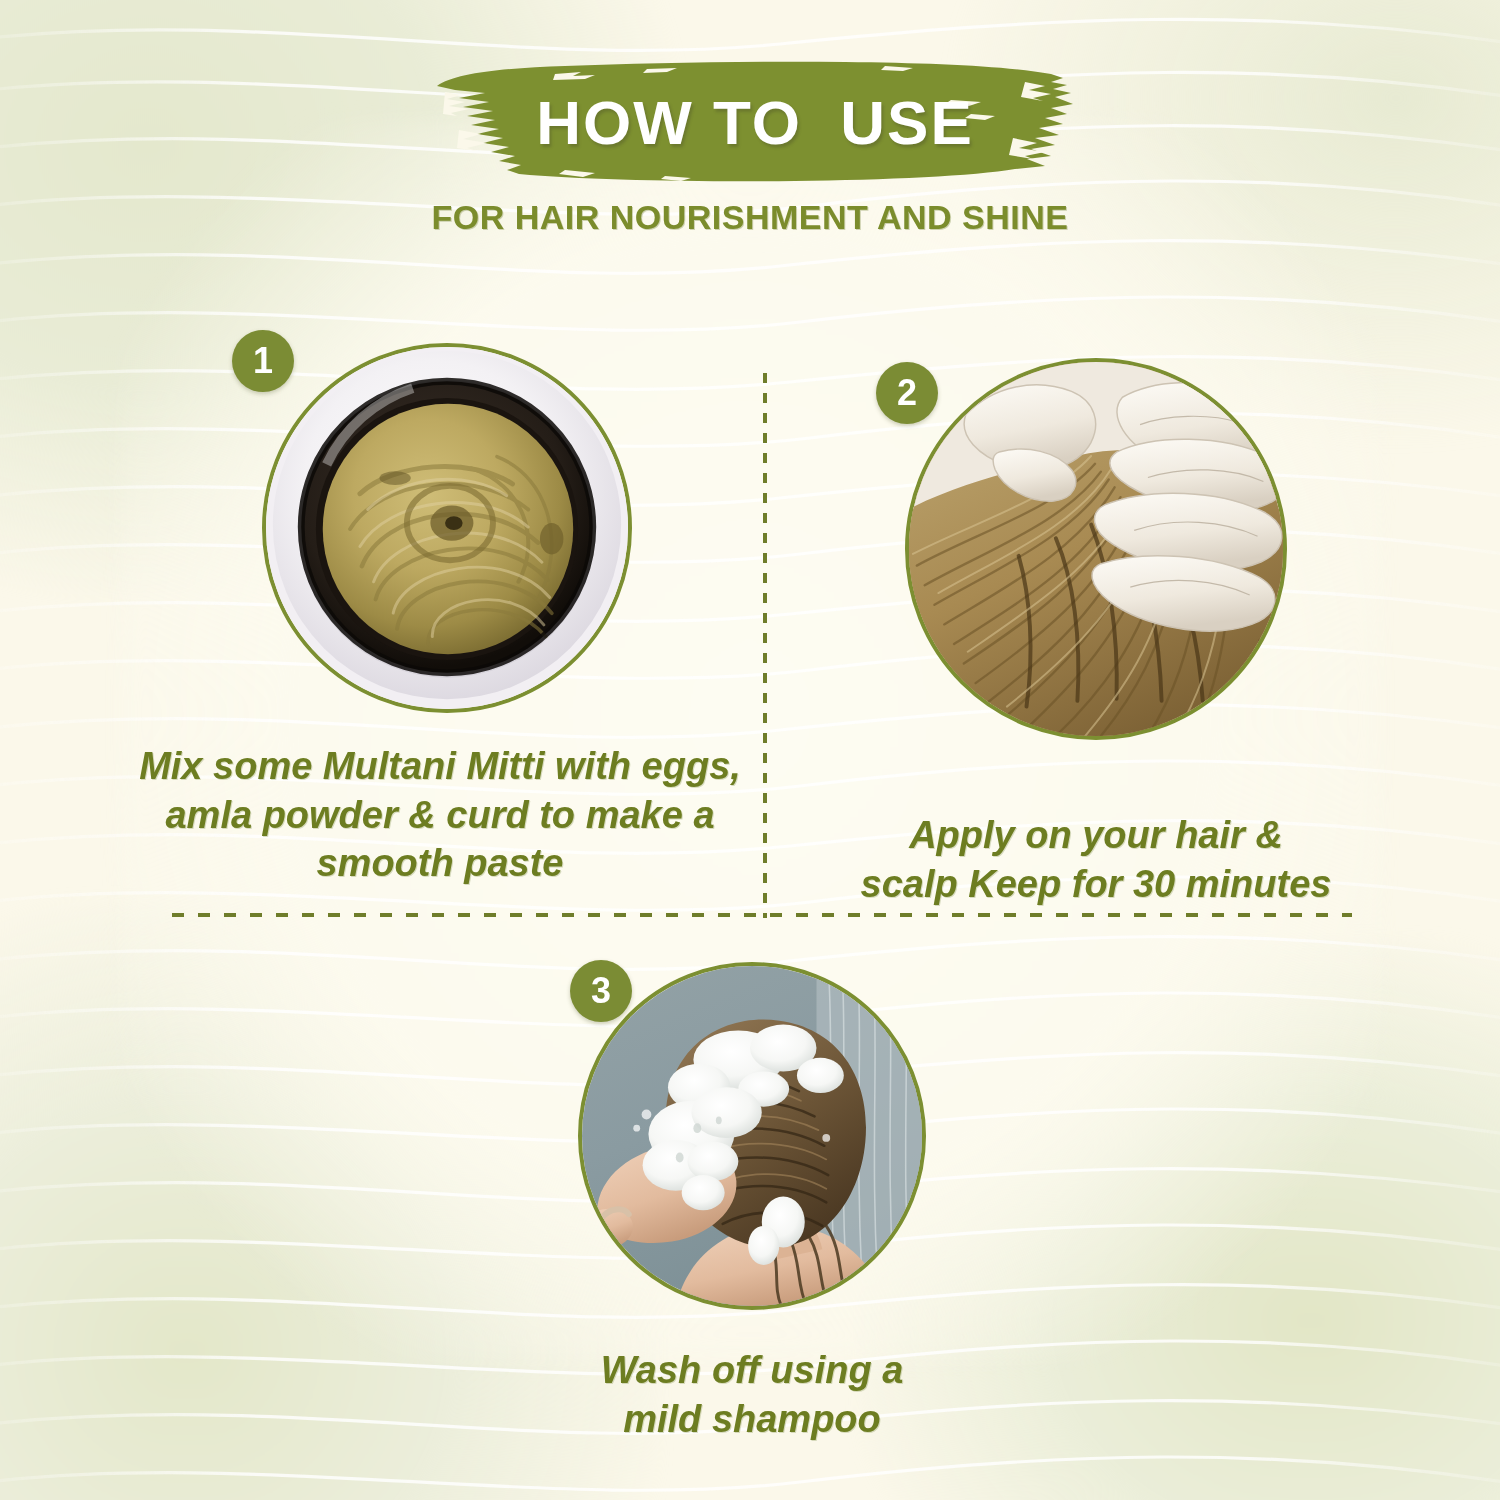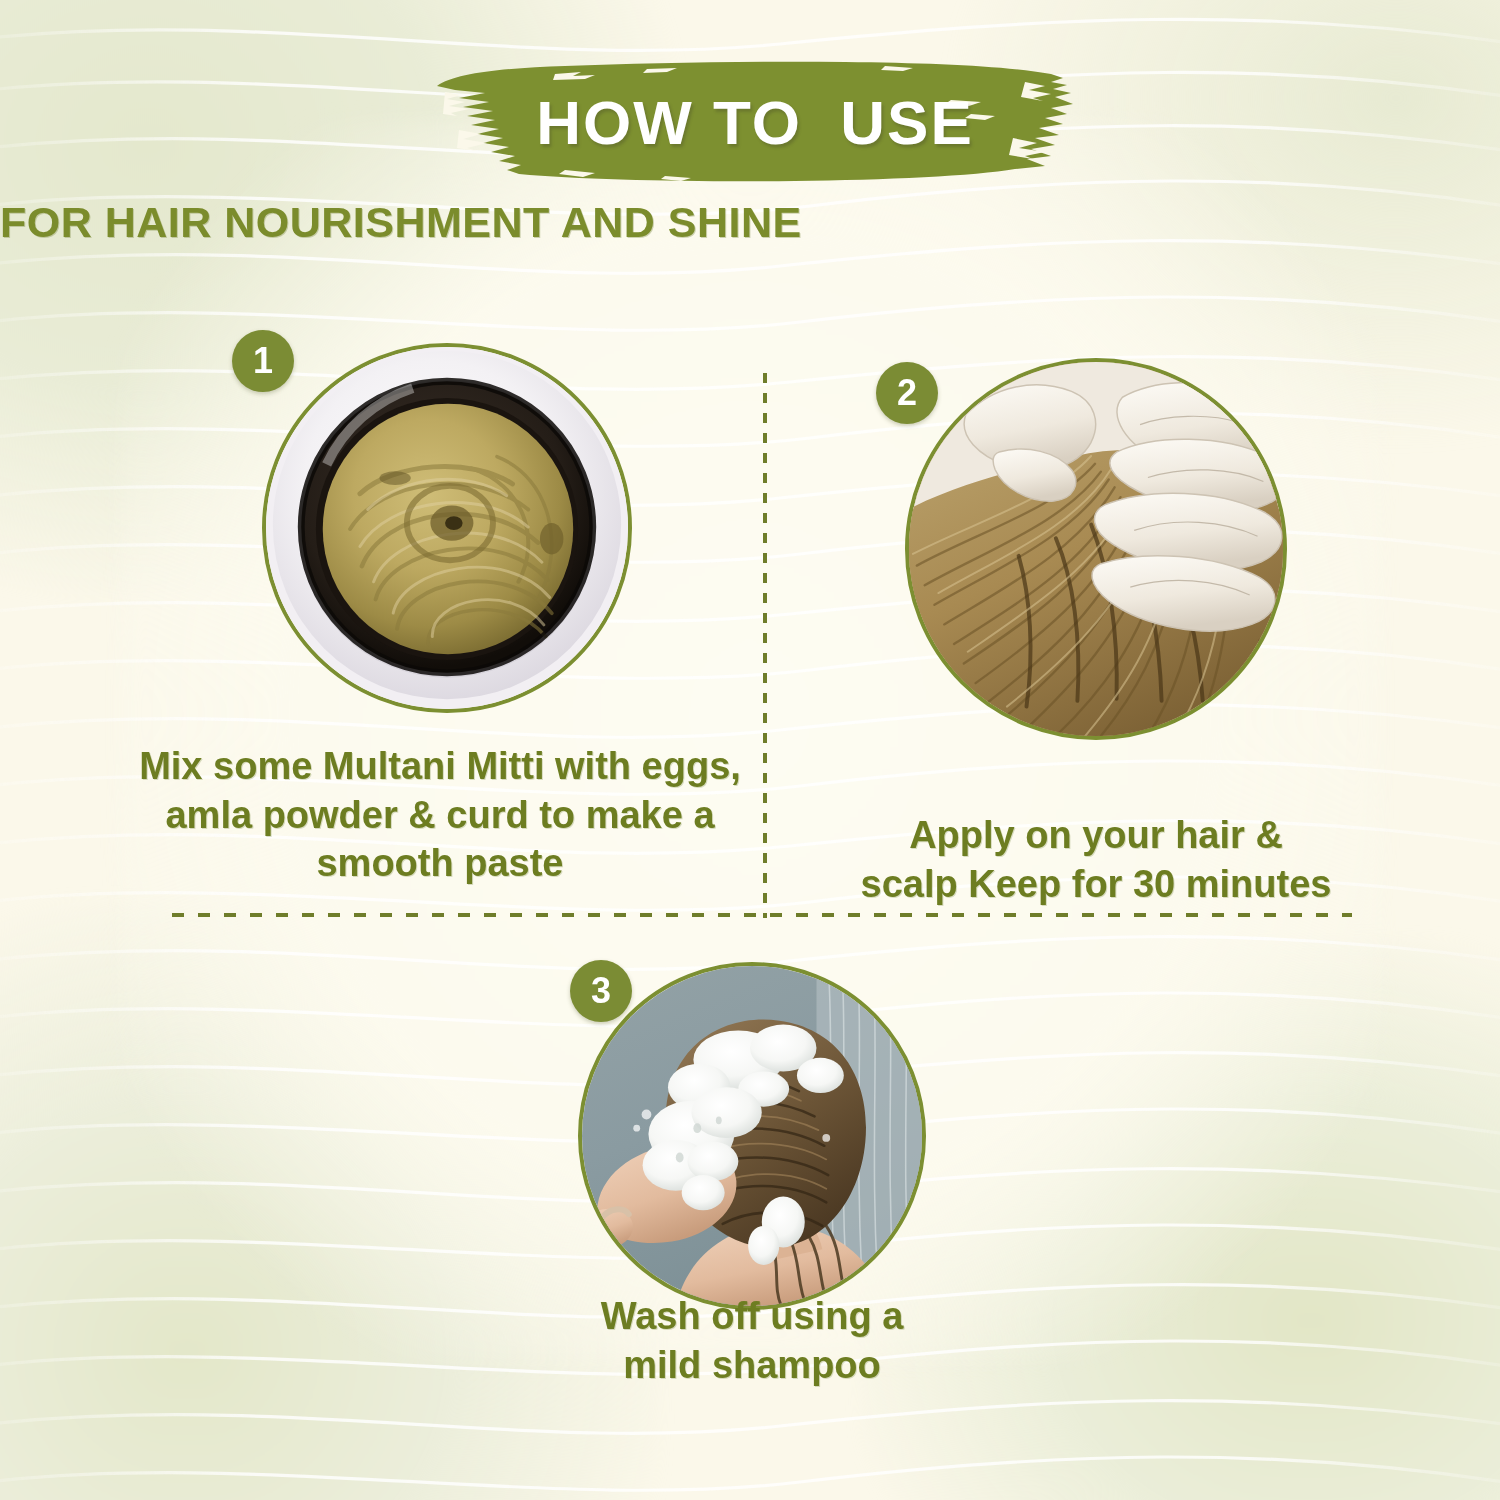--- a/index.html
+++ b/index.html
@@ -40,21 +40,21 @@
   .title{
     position:absolute; left:0; top:0; width:680px; height:140px;
     display:flex; align-items:center; justify-content:center;
     color:#ffffff; font-size:62px; font-weight:bold; letter-spacing:2px;
     text-shadow:2px 3px 3px rgba(60,60,40,.28);
     font-family:"Liberation Sans", sans-serif;
     white-space:pre;
   }
   .subtitle{
     position:absolute; left:0; right:0; top:198px;
-    text-align:left; color:#7b8c2c; font-size:43px; font-weight:bold;
+    text-align:center; color:#7b8c2c; font-size:34px; font-weight:bold;
     letter-spacing:.5px;
     text-shadow:1px 1px 0 rgba(120,135,60,.35);
   }
   
   .step{position:absolute;}
   .circle{
     position:absolute; border-radius:50%;
     border:4px solid #7c8f31; overflow:hidden;
     box-sizing:border-box;
   }
@@ -62,20 +62,21 @@
     position:absolute; width:62px; height:62px; border-radius:50%;
     background:#7b8c34; color:#fff;
     display:flex; align-items:center; justify-content:center;
     font-size:36px; font-weight:bold; z-index:5;
     box-shadow:0 2px 4px rgba(90,95,50,.3);
   }
   .caption{
     position:absolute; text-align:center; color:#6d7d21;
     font-size:38px; font-weight:bold; line-height:1.28;
     text-shadow:1px 1px 0 rgba(120,135,60,.28);
+    font-style:italic;
   }
   .vdiv{position:absolute; left:763px; top:373px; width:4px; height:545px;
     background-image:linear-gradient(to bottom,#6f7d2a 0 10px, rgba(0,0,0,0) 10px 20px);
     background-size:4px 20px;}
   .hdiv{position:absolute; left:172px; top:913px; width:1180px; height:4px;
     background-image:linear-gradient(to right,#6f7d2a 0 12px, rgba(0,0,0,0) 12px 26px);
     background-size:26px 4px;}
   
   .photo{position:absolute; inset:0;}
   .photo svg{display:block;width:100%;height:100%;}
@@ -406,17 +407,17 @@
 
           <g fill="#ffffff" opacity="0.7">
             <circle cx="66" cy="152" r="5"></circle>
             <circle cx="56" cy="166" r="3.5"></circle>
             <circle cx="250" cy="176" r="4"></circle>
           </g>
         </svg>
       </div>
     </div>
     <div class="badge" style="left:570px; top:960px;">3</div>
-    <div class="caption" style="left:452px; top:1292px; width:600px; white-space:pre-line;">Wash off using a
+    <div class="caption" style="left:452px; top:1346px; width:600px; white-space:pre-line;">Wash off using a
 mild shampoo</div>
   </div>
 
 </div>
 
 </body></html>

